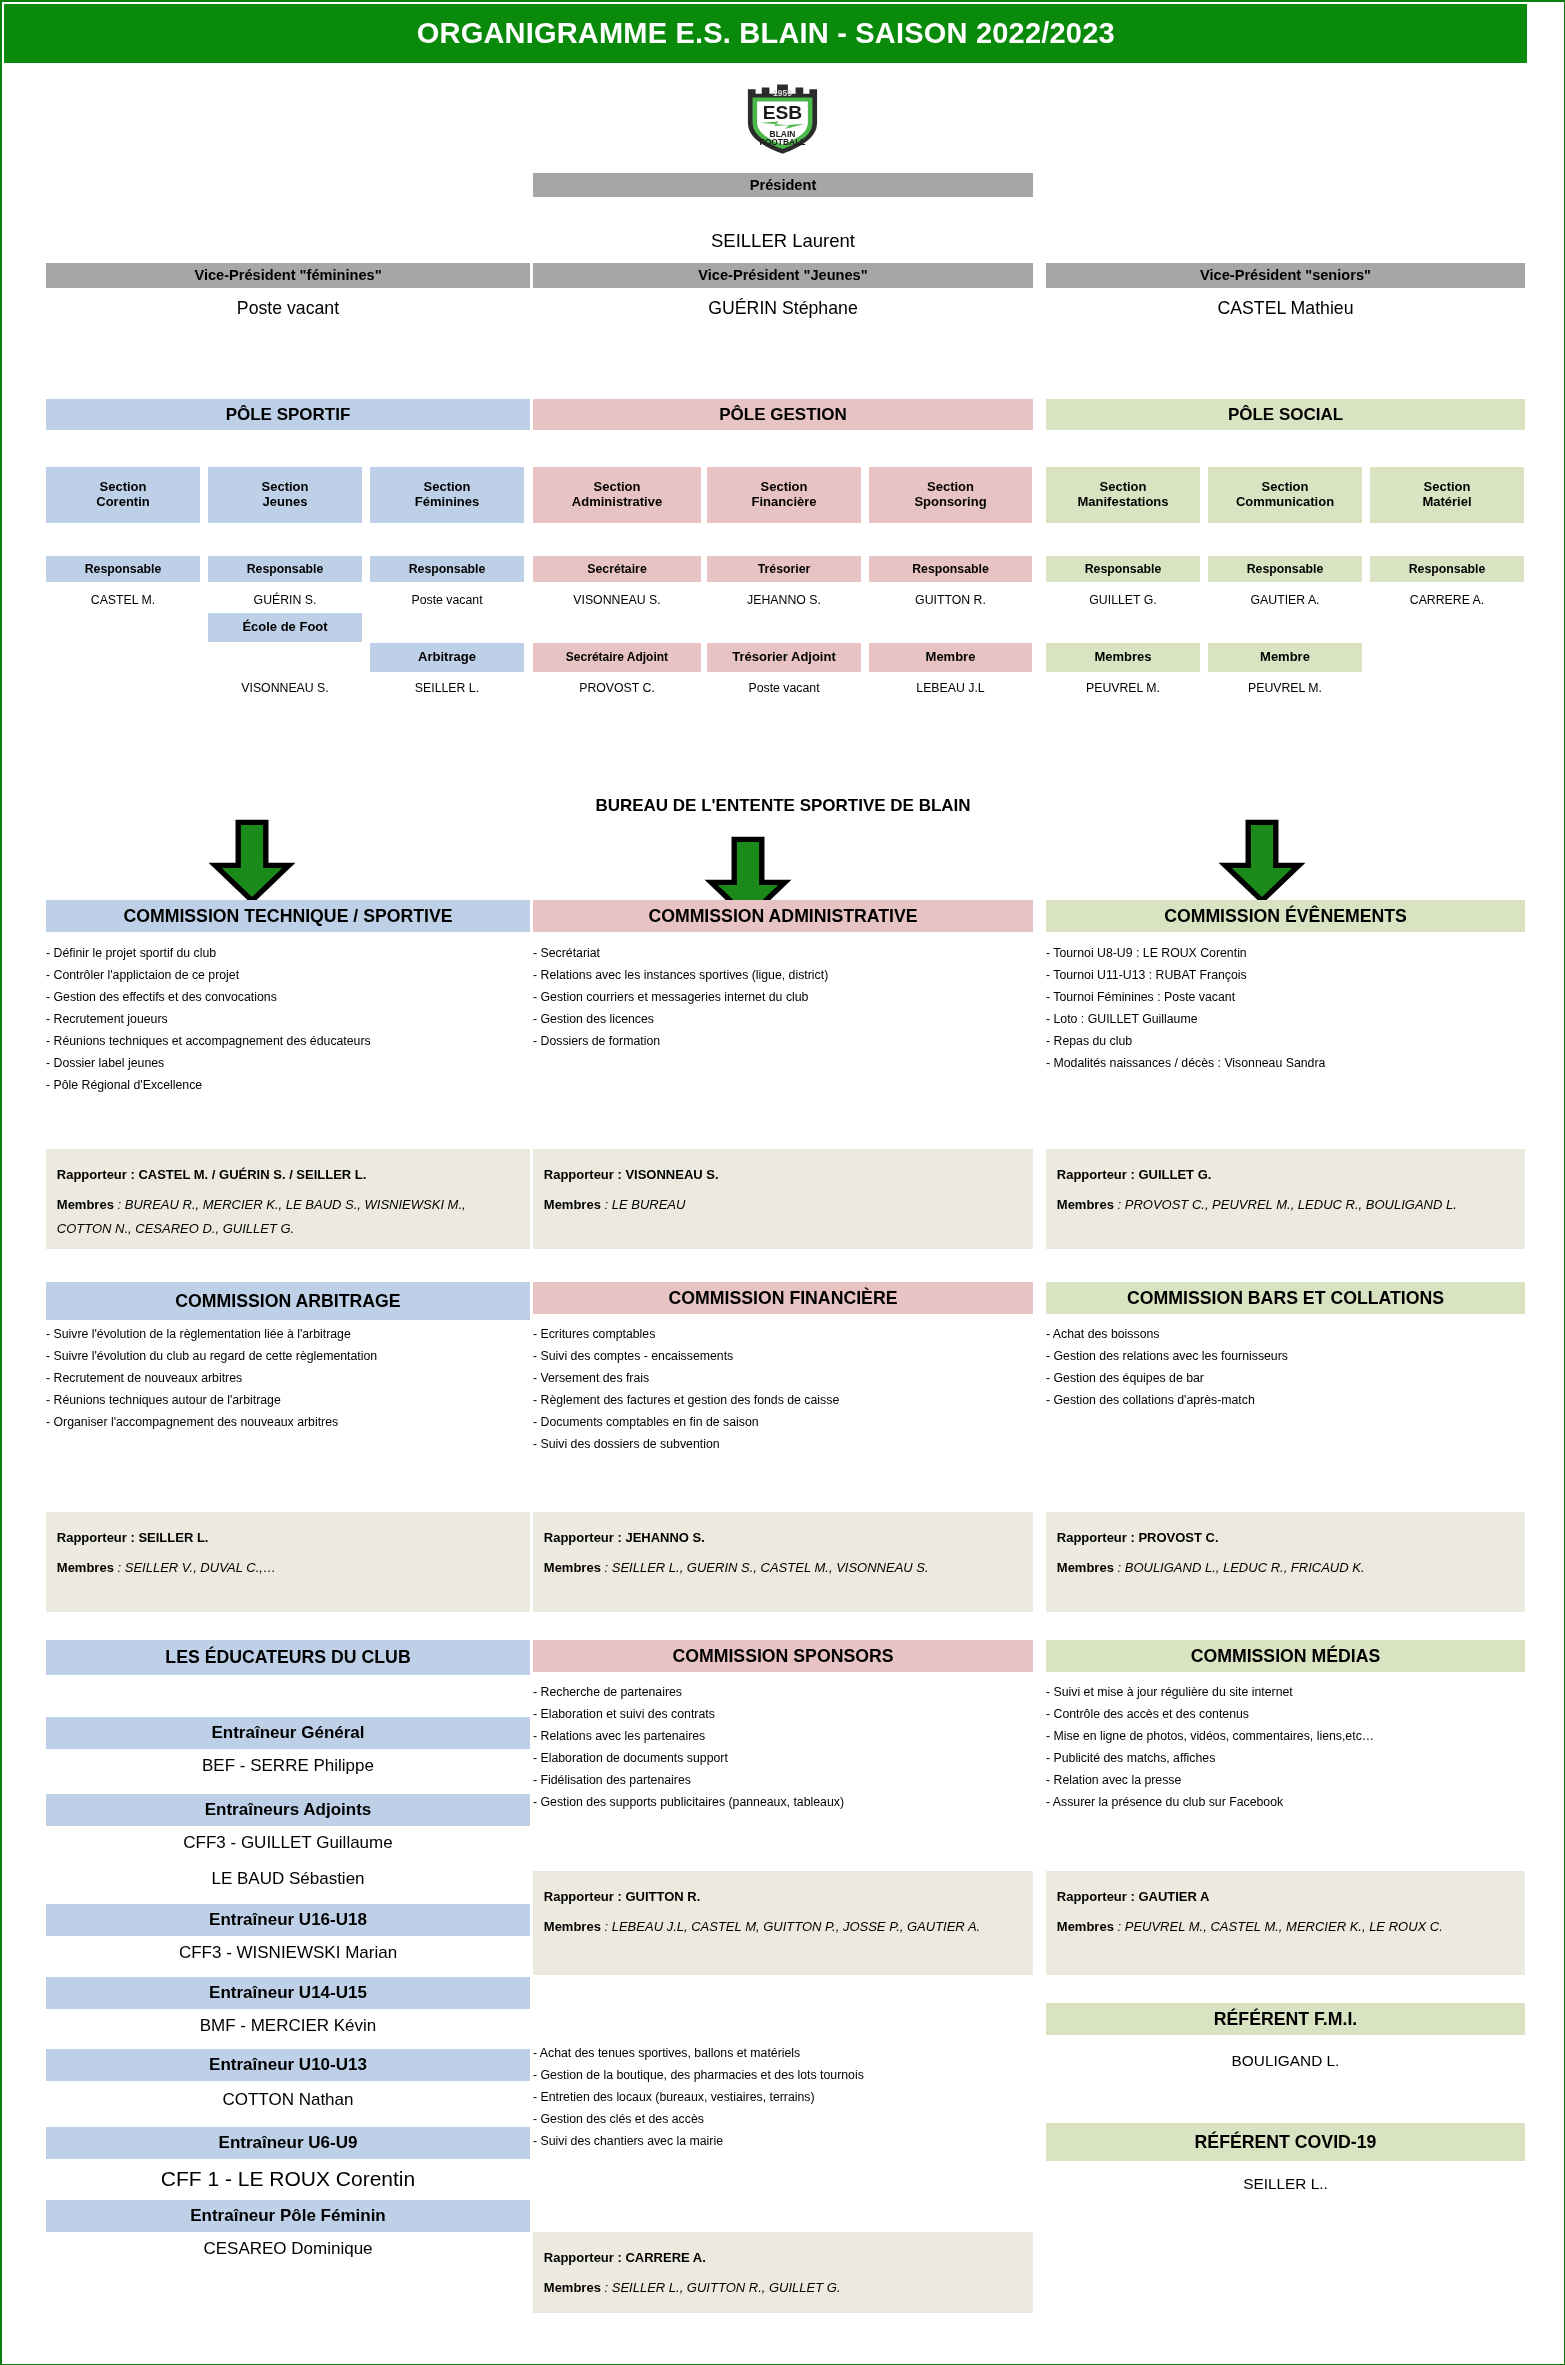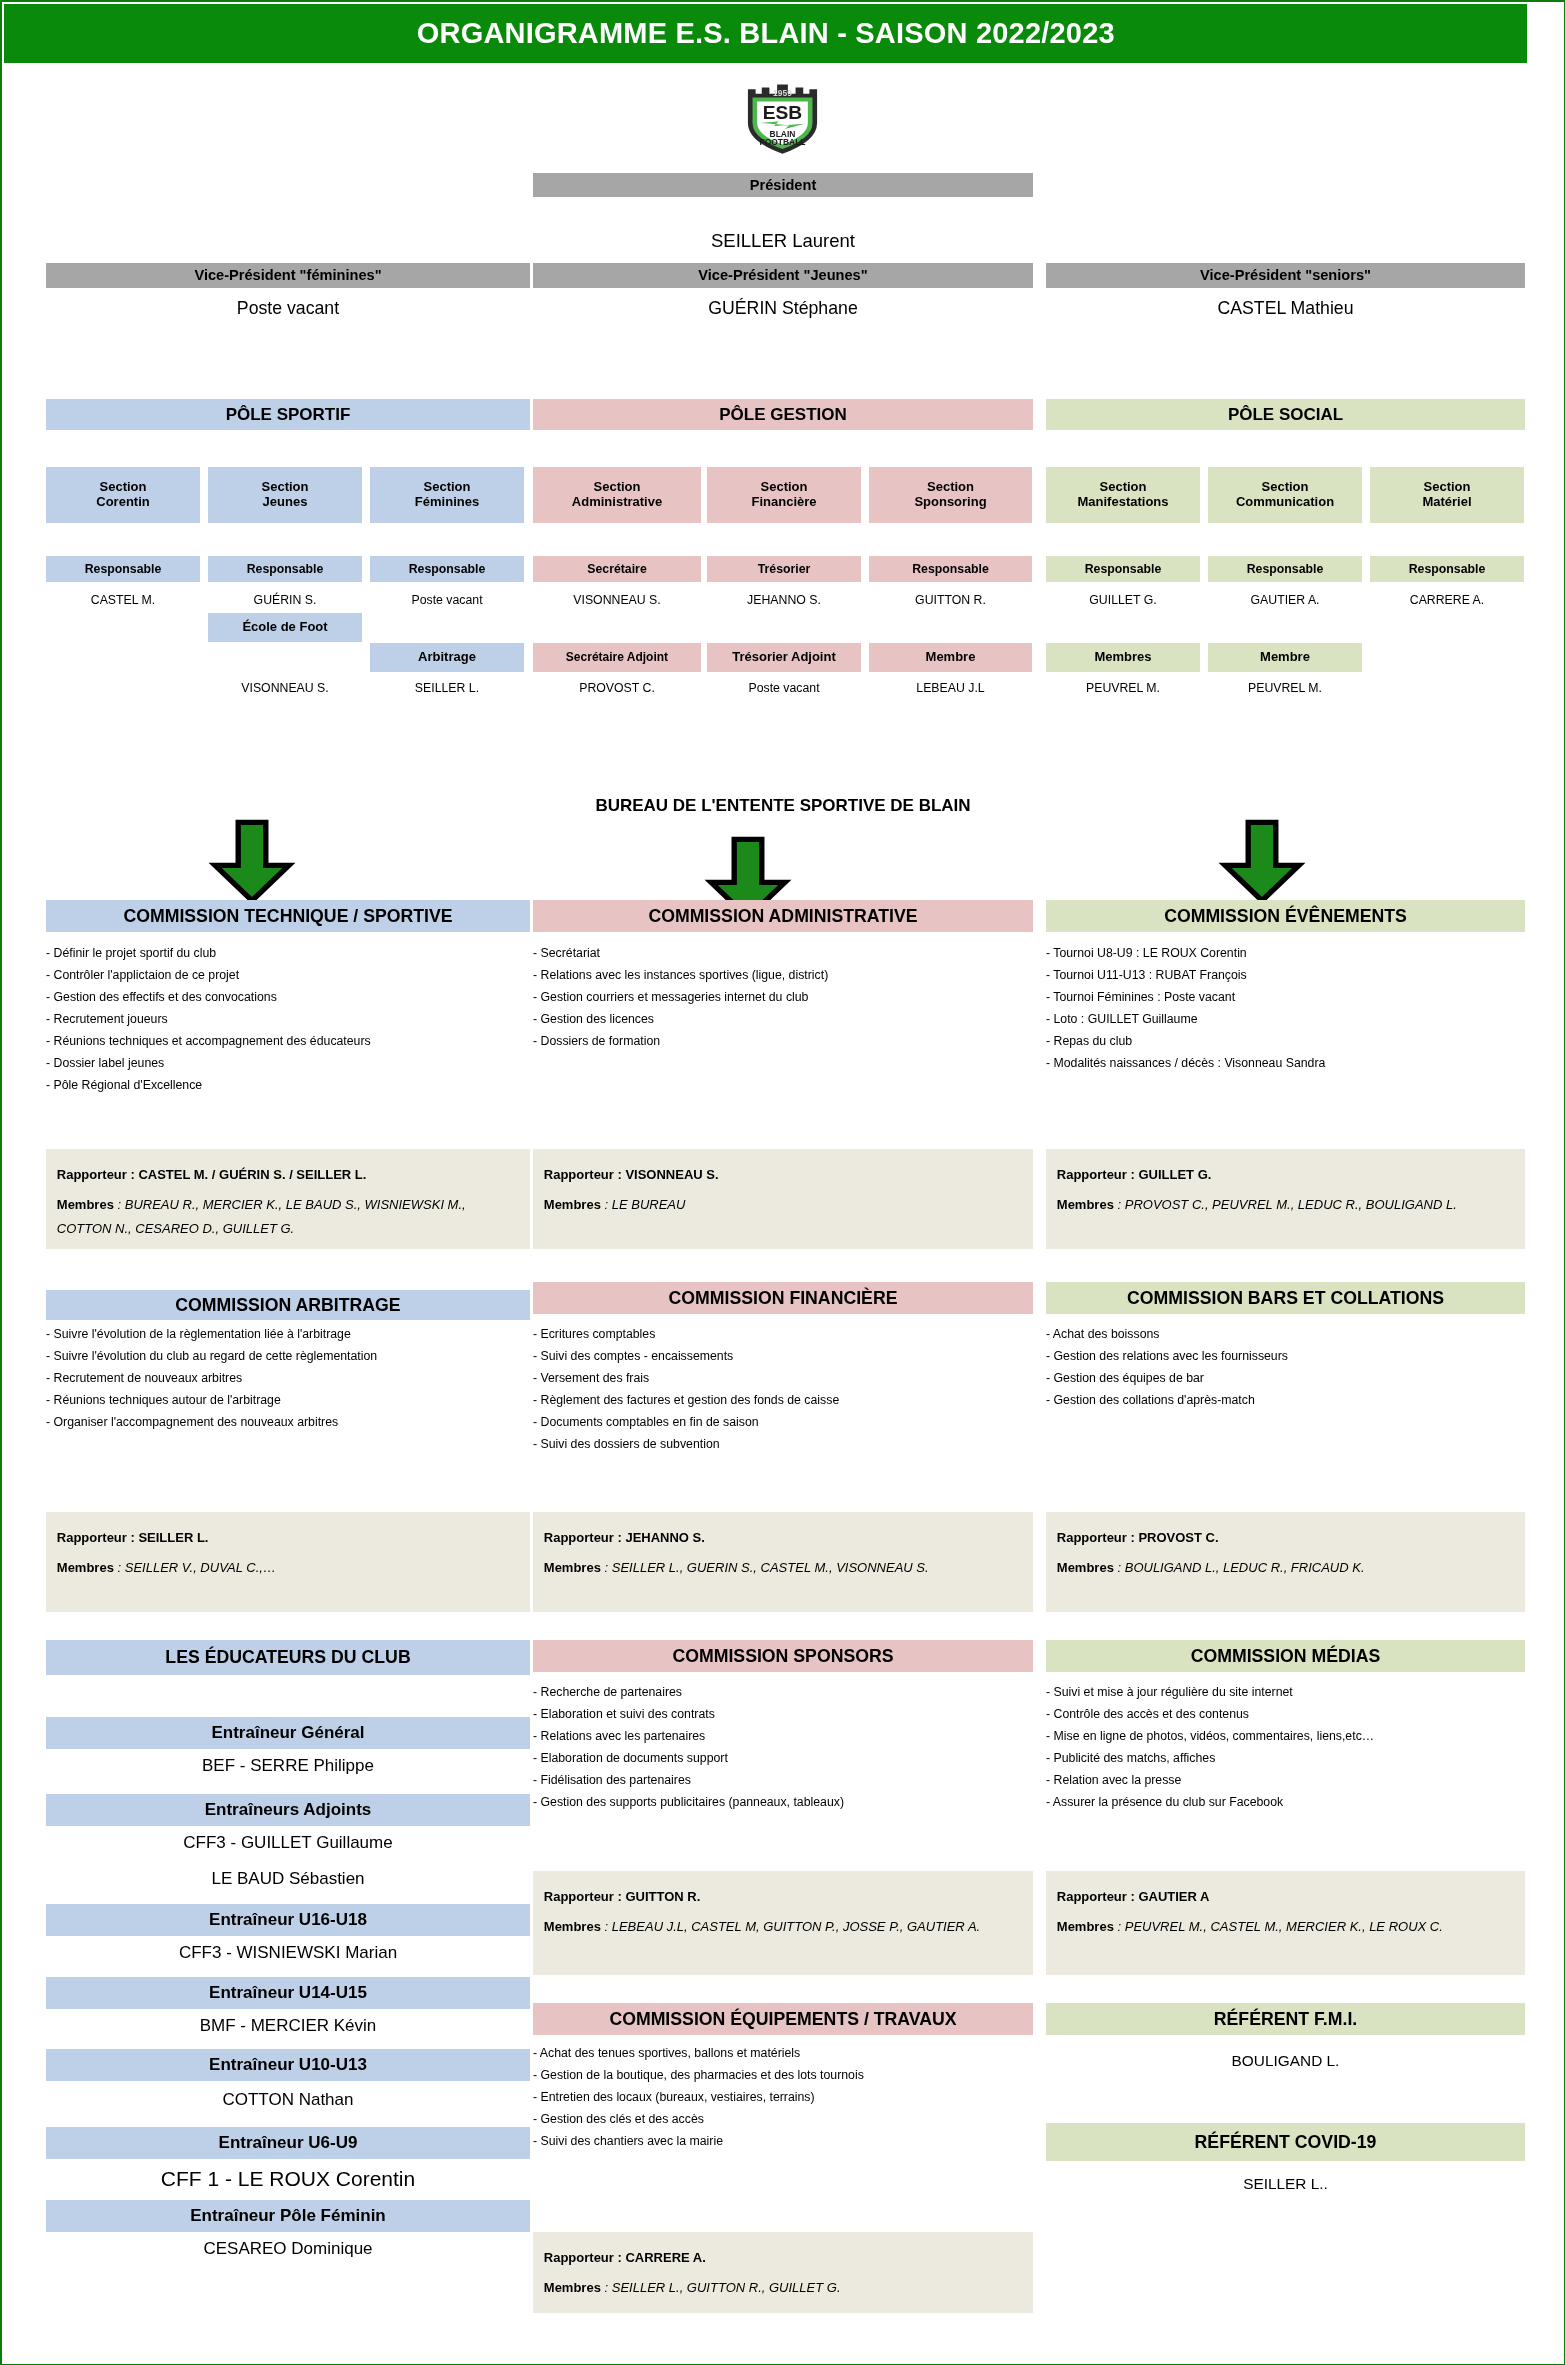--- a/index.html
+++ b/index.html
@@ -234,21 +234,21 @@
   </div>
   <div class="rapbox" style="left:531px;top:1147px;width:500px;height:100px;">
     <div class="r">Rapporteur : VISONNEAU S.</div>
     <div class="m"><b>Membres</b> <i>:  LE BUREAU</i></div>
   </div>
   <div class="rapbox" style="left:1044px;top:1147px;width:479px;height:100px;">
     <div class="r">Rapporteur : GUILLET G.</div>
     <div class="m"><b>Membres</b> <i>: PROVOST C., PEUVREL M., LEDUC R., BOULIGAND L.</i></div>
   </div>
 
-  <div class="hdr blue" style="left:44px;top:1280px;width:484px;height:30px;font-size:17.7px;margin-top:8px;">COMMISSION ARBITRAGE</div>
+  <div class="hdr blue" style="left:44px;top:1280px;width:484px;height:38px;font-size:17.7px;">COMMISSION ARBITRAGE</div>
   <div class="bullets" style="left:44px;top:1321px;width:484px;">
     <div>- Suivre l'évolution de la règlementation liée à l'arbitrage</div>
     <div>- Suivre l'évolution du club au regard de cette règlementation</div>
     <div>- Recrutement de nouveaux arbitres</div>
     <div>- Réunions techniques autour de l'arbitrage</div>
     <div>- Organiser l'accompagnement des nouveaux arbitres</div>
   </div>
 
   <div class="hdr pink" style="left:531px;top:1280px;width:500px;height:32px;font-size:17.7px;">COMMISSION FINANCIÈRE</div>
   <div class="bullets" style="left:531px;top:1321px;width:500px;">
@@ -312,21 +312,20 @@
     <div>- Relations avec les partenaires</div>
     <div>- Elaboration de documents support</div>
     <div>- Fidélisation des partenaires</div>
     <div>- Gestion des supports publicitaires (panneaux, tableaux)</div>
   </div>
   <div class="rapbox" style="left:531px;top:1869px;width:500px;height:104px;">
     <div class="r">Rapporteur : GUITTON R.</div>
     <div class="m"><b>Membres</b> <i>: LEBEAU J.L, CASTEL M, GUITTON P., JOSSE P., GAUTIER A.</i></div>
   </div>
 
-  <div class="hdr pink" style="left:531px;top:2001px;width:500px;height:32px;font-size:17.7px;">COMMISSION ÉQUIPEMENTS / TRAVAUX</div>
   <div class="bullets" style="left:531px;top:2040px;width:500px;">
     <div>- Achat des tenues sportives, ballons et matériels</div>
     <div>- Gestion de la boutique, des pharmacies et des lots tournois</div>
     <div>- Entretien des locaux (bureaux, vestiaires, terrains)</div>
     <div>- Gestion des clés et des accès</div>
     <div>- Suivi des chantiers avec la mairie</div>
   </div>
   <div class="rapbox" style="left:531px;top:2230px;width:500px;height:81px;">
     <div class="r">Rapporteur : CARRERE A.</div>
     <div class="m"><b>Membres</b> <i>: SEILLER L., GUITTON R., GUILLET G.</i></div>

